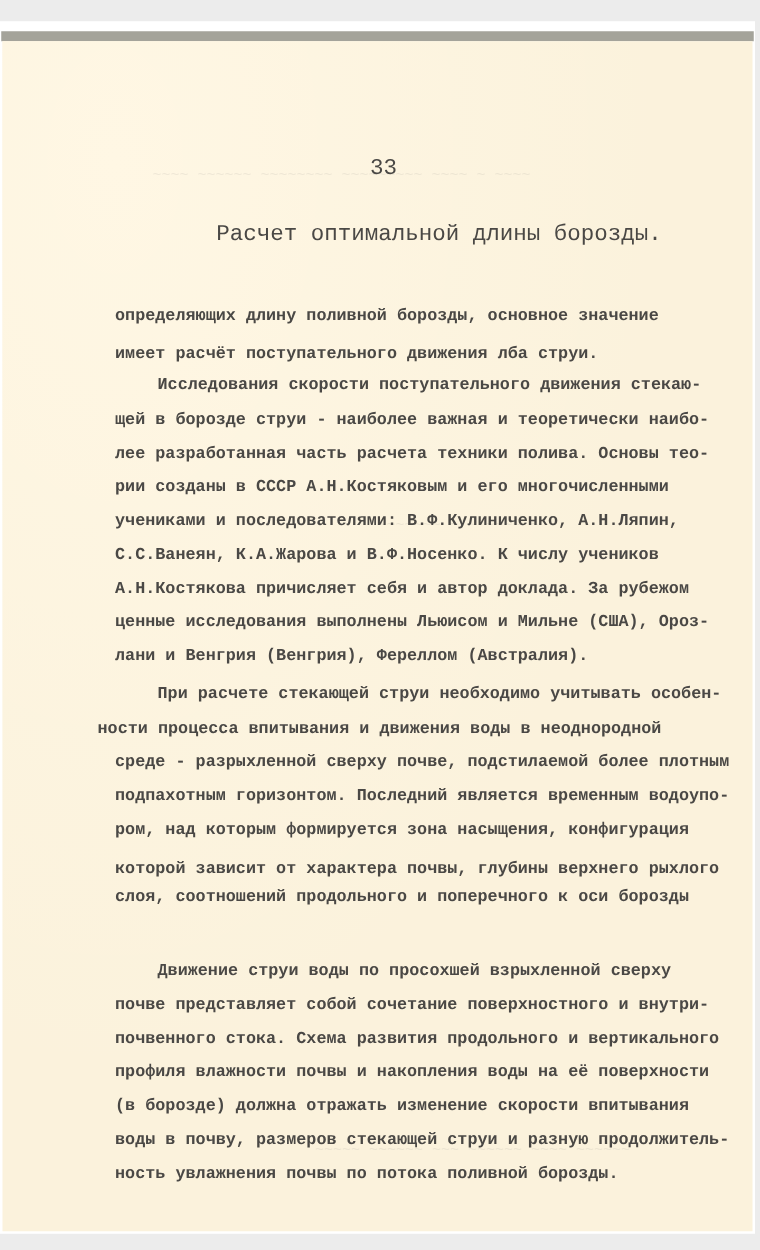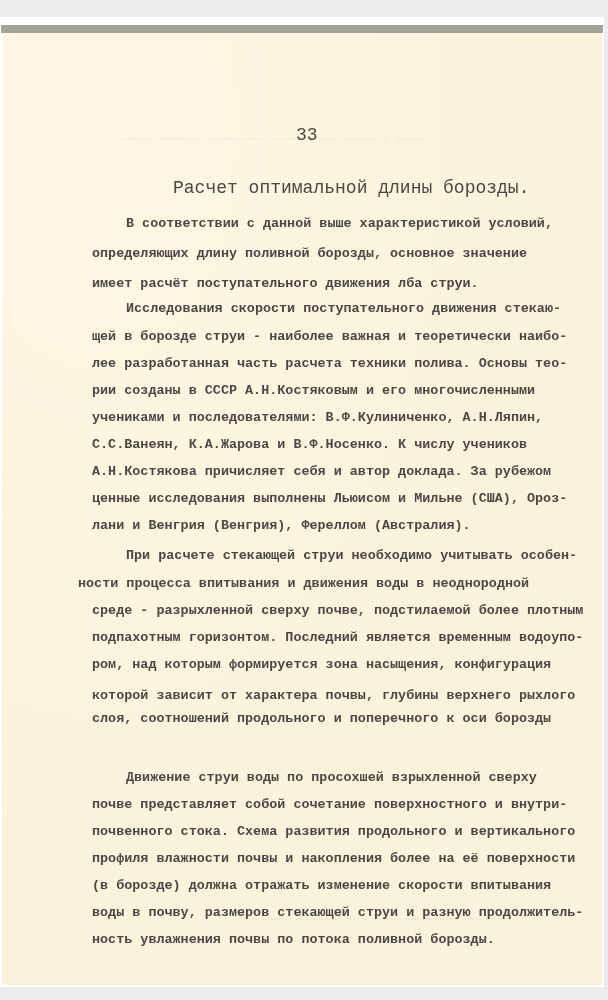--- a/index.html
+++ b/index.html
@@ -67,21 +67,20 @@
 
 <div class="page">
   <div class="bleed" style="left:120px;top:100px;">~~~~ ~~~~~~ ~~~~~~~~ ~~~~~~~~~ ~~~~ ~ ~~~~</div>
   <div class="bleed" style="left:300px;top:380px;">~~~~~~~ ~ ~ ~~~~ ~</div>
   <div class="bleed" style="left:250px;top:880px;">~~~~~ ~~~~~~ ~~~ ~~~~~~ ~~~~ ~~~~~~</div>
 
   <div class="content">
     <div class="page-number">33</div>
     <div class="title">Расчет оптимальной длины борозды.</div>
 
-    <div class="line" style="left:124px;top:183px;">В соответствии с данной выше характеристикой условий,</div>
     <div class="line" style="left:90px;top:213px;">определяющих длину поливной борозды, основное значение</div>
     <div class="line" style="left:90px;top:243px;">имеет расчёт поступательного движения лба струи.</div>
 
     <div class="line" style="left:124px;top:268px;">Исследования скорости поступательного движения стекаю-</div>
     <div class="line" style="left:90px;top:296px;">щей в борозде струи - наиболее важная и теоретически наибо-</div>
     <div class="line" style="left:90px;top:323px;">лее разработанная часть расчета техники полива. Основы тео-</div>
     <div class="line" style="left:90px;top:350px;">рии созданы в СССР А.Н.Костяковым и его многочисленными</div>
     <div class="line" style="left:90px;top:377px;">учениками и последователями: В.Ф.Кулиниченко, А.Н.Ляпин,</div>
     <div class="line" style="left:90px;top:404px;">С.С.Ванеян, К.А.Жарова и В.Ф.Носенко. К числу учеников</div>
     <div class="line" style="left:90px;top:431px;">А.Н.Костякова причисляет себя и автор доклада. За рубежом</div>
@@ -92,18 +91,18 @@
     <div class="line" style="left:76px;top:543px;">ности процесса впитывания и движения воды в неоднородной</div>
     <div class="line" style="left:90px;top:570px;">среде - разрыхленной сверху почве, подстилаемой более плотным</div>
     <div class="line" style="left:90px;top:597px;">подпахотным горизонтом. Последний является временным водоупо-</div>
     <div class="line" style="left:90px;top:624px;">ром, над которым формируется зона насыщения, конфигурация</div>
     <div class="line" style="left:90px;top:655px;">которой зависит от характера почвы, глубины верхнего рыхлого</div>
     <div class="line" style="left:90px;top:678px;">слоя, соотношений продольного и поперечного к оси борозды</div>
 
     <div class="line" style="left:124px;top:737px;">Движение струи воды по просохшей взрыхленной сверху</div>
     <div class="line" style="left:90px;top:764px;">почве представляет собой сочетание поверхностного и внутри-</div>
     <div class="line" style="left:90px;top:791px;">почвенного стока. Схема развития продольного и вертикального</div>
-    <div class="line" style="left:90px;top:818px;">профиля влажности почвы и накопления более на её поверхности</div>
+    <div class="line" style="left:90px;top:818px;">профиля влажности почвы и накопления воды на её поверхности</div>
     <div class="line" style="left:90px;top:845px;">(в борозде) должна отражать изменение скорости впитывания</div>
     <div class="line" style="left:90px;top:872px;">воды в почву, размеров стекающей струи и разную продолжитель-</div>
     <div class="line" style="left:90px;top:899px;">ность увлажнения почвы по потока поливной борозды.</div>
   </div>
 </div>
 
 </body></html>

